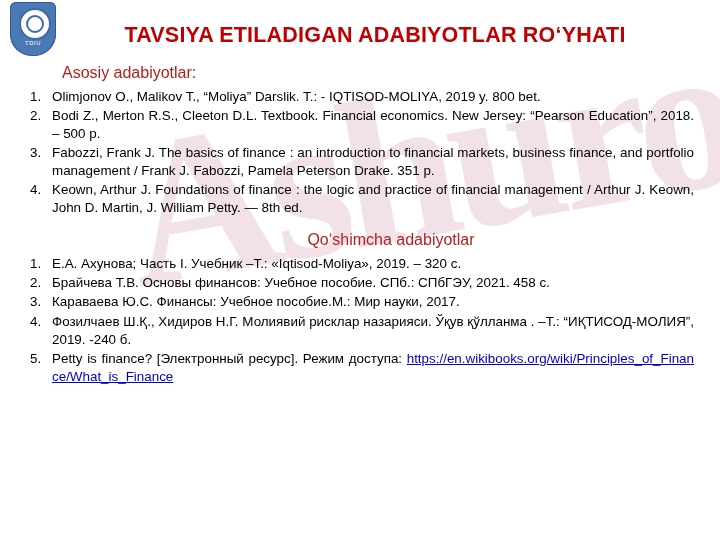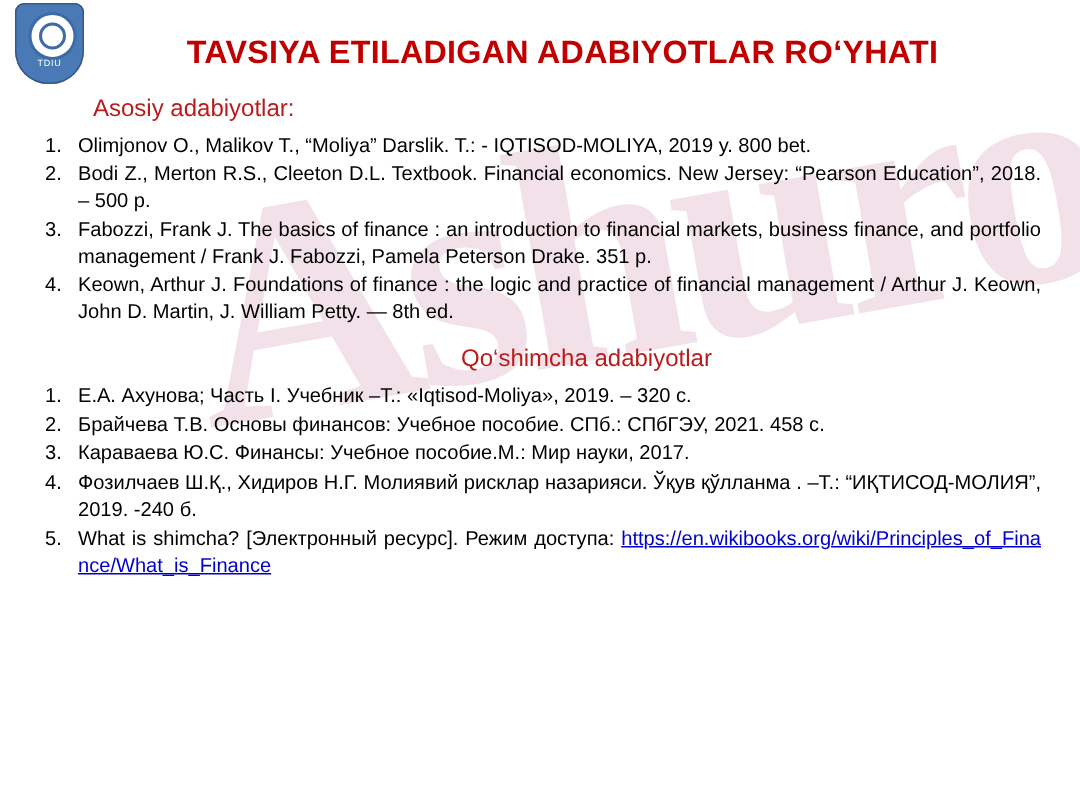--- a/index.html
+++ b/index.html
@@ -177,17 +177,17 @@
       <li>Keown, Arthur J. Foundations of finance : the logic and practice of financial management / Arthur J. Keown,  John D. Martin,  J. William Petty. — 8th ed.</li>
     </ol>
 
     <div class="section-head second">Qo‘shimcha adabiyotlar</div>
 
     <ol class="reflist list-second">
       <li>Е.А. Ахунова; Часть I. Учебник –Т.: «Iqtisod-Moliya», 2019. – 320 с.</li>
       <li>Брайчева Т.В. Основы финансов: Учебное пособие. СПб.: СПбГЭУ, 2021. 458 с.</li>
       <li>Караваева Ю.С. Финансы: Учебное пособие.М.: Мир науки, 2017.</li>
       <li>Фозилчаев Ш.Қ., Хидиров Н.Г. Молиявий рисклар назарияси. Ўқув қўлланма . –Т.: “ИҚТИСОД-МОЛИЯ”, 2019. -240 б.</li>
-      <li><span>What is shimcha?  [Электронный ресурс]. Режим доступа: </span><span class="link">https://en.wikibooks.org/wiki/Principles_of_Finance/What_is_Finance</span></li>
+      <li><span>Petty is finance?  [Электронный ресурс]. Режим доступа: </span><span class="link">https://en.wikibooks.org/wiki/Principles_of_Finance/What_is_Finance</span></li>
     </ol>
 
   </div>
 </div>
 
 </body></html>

